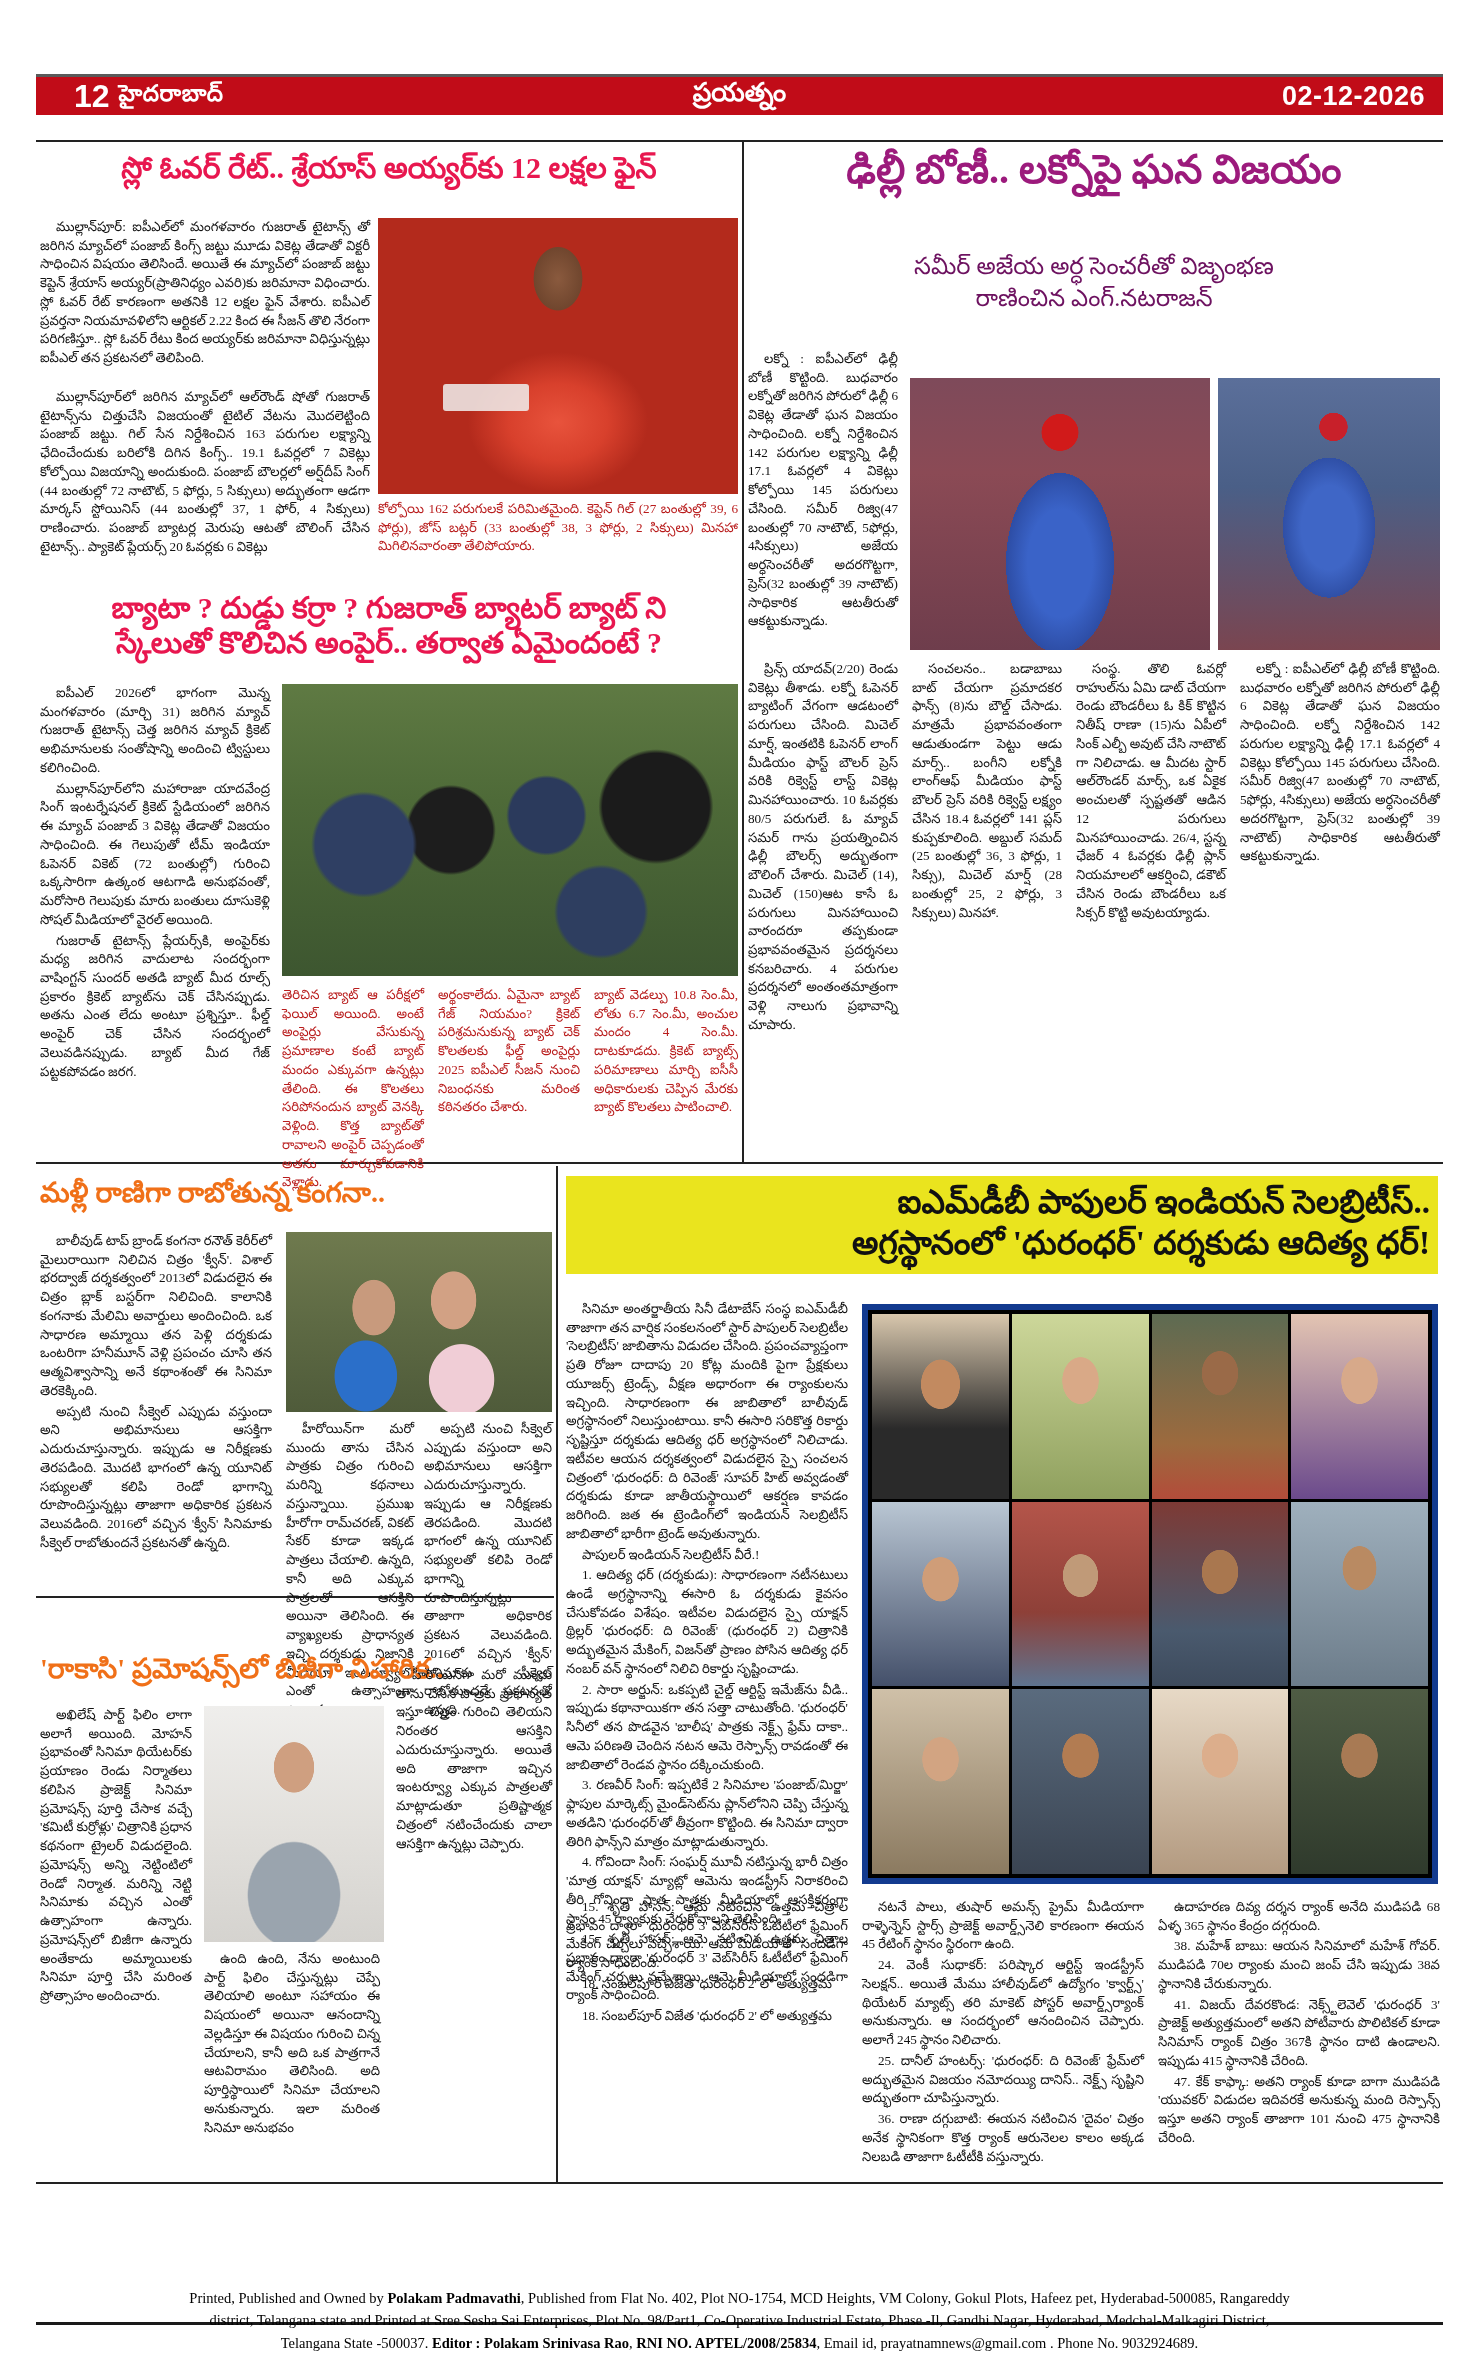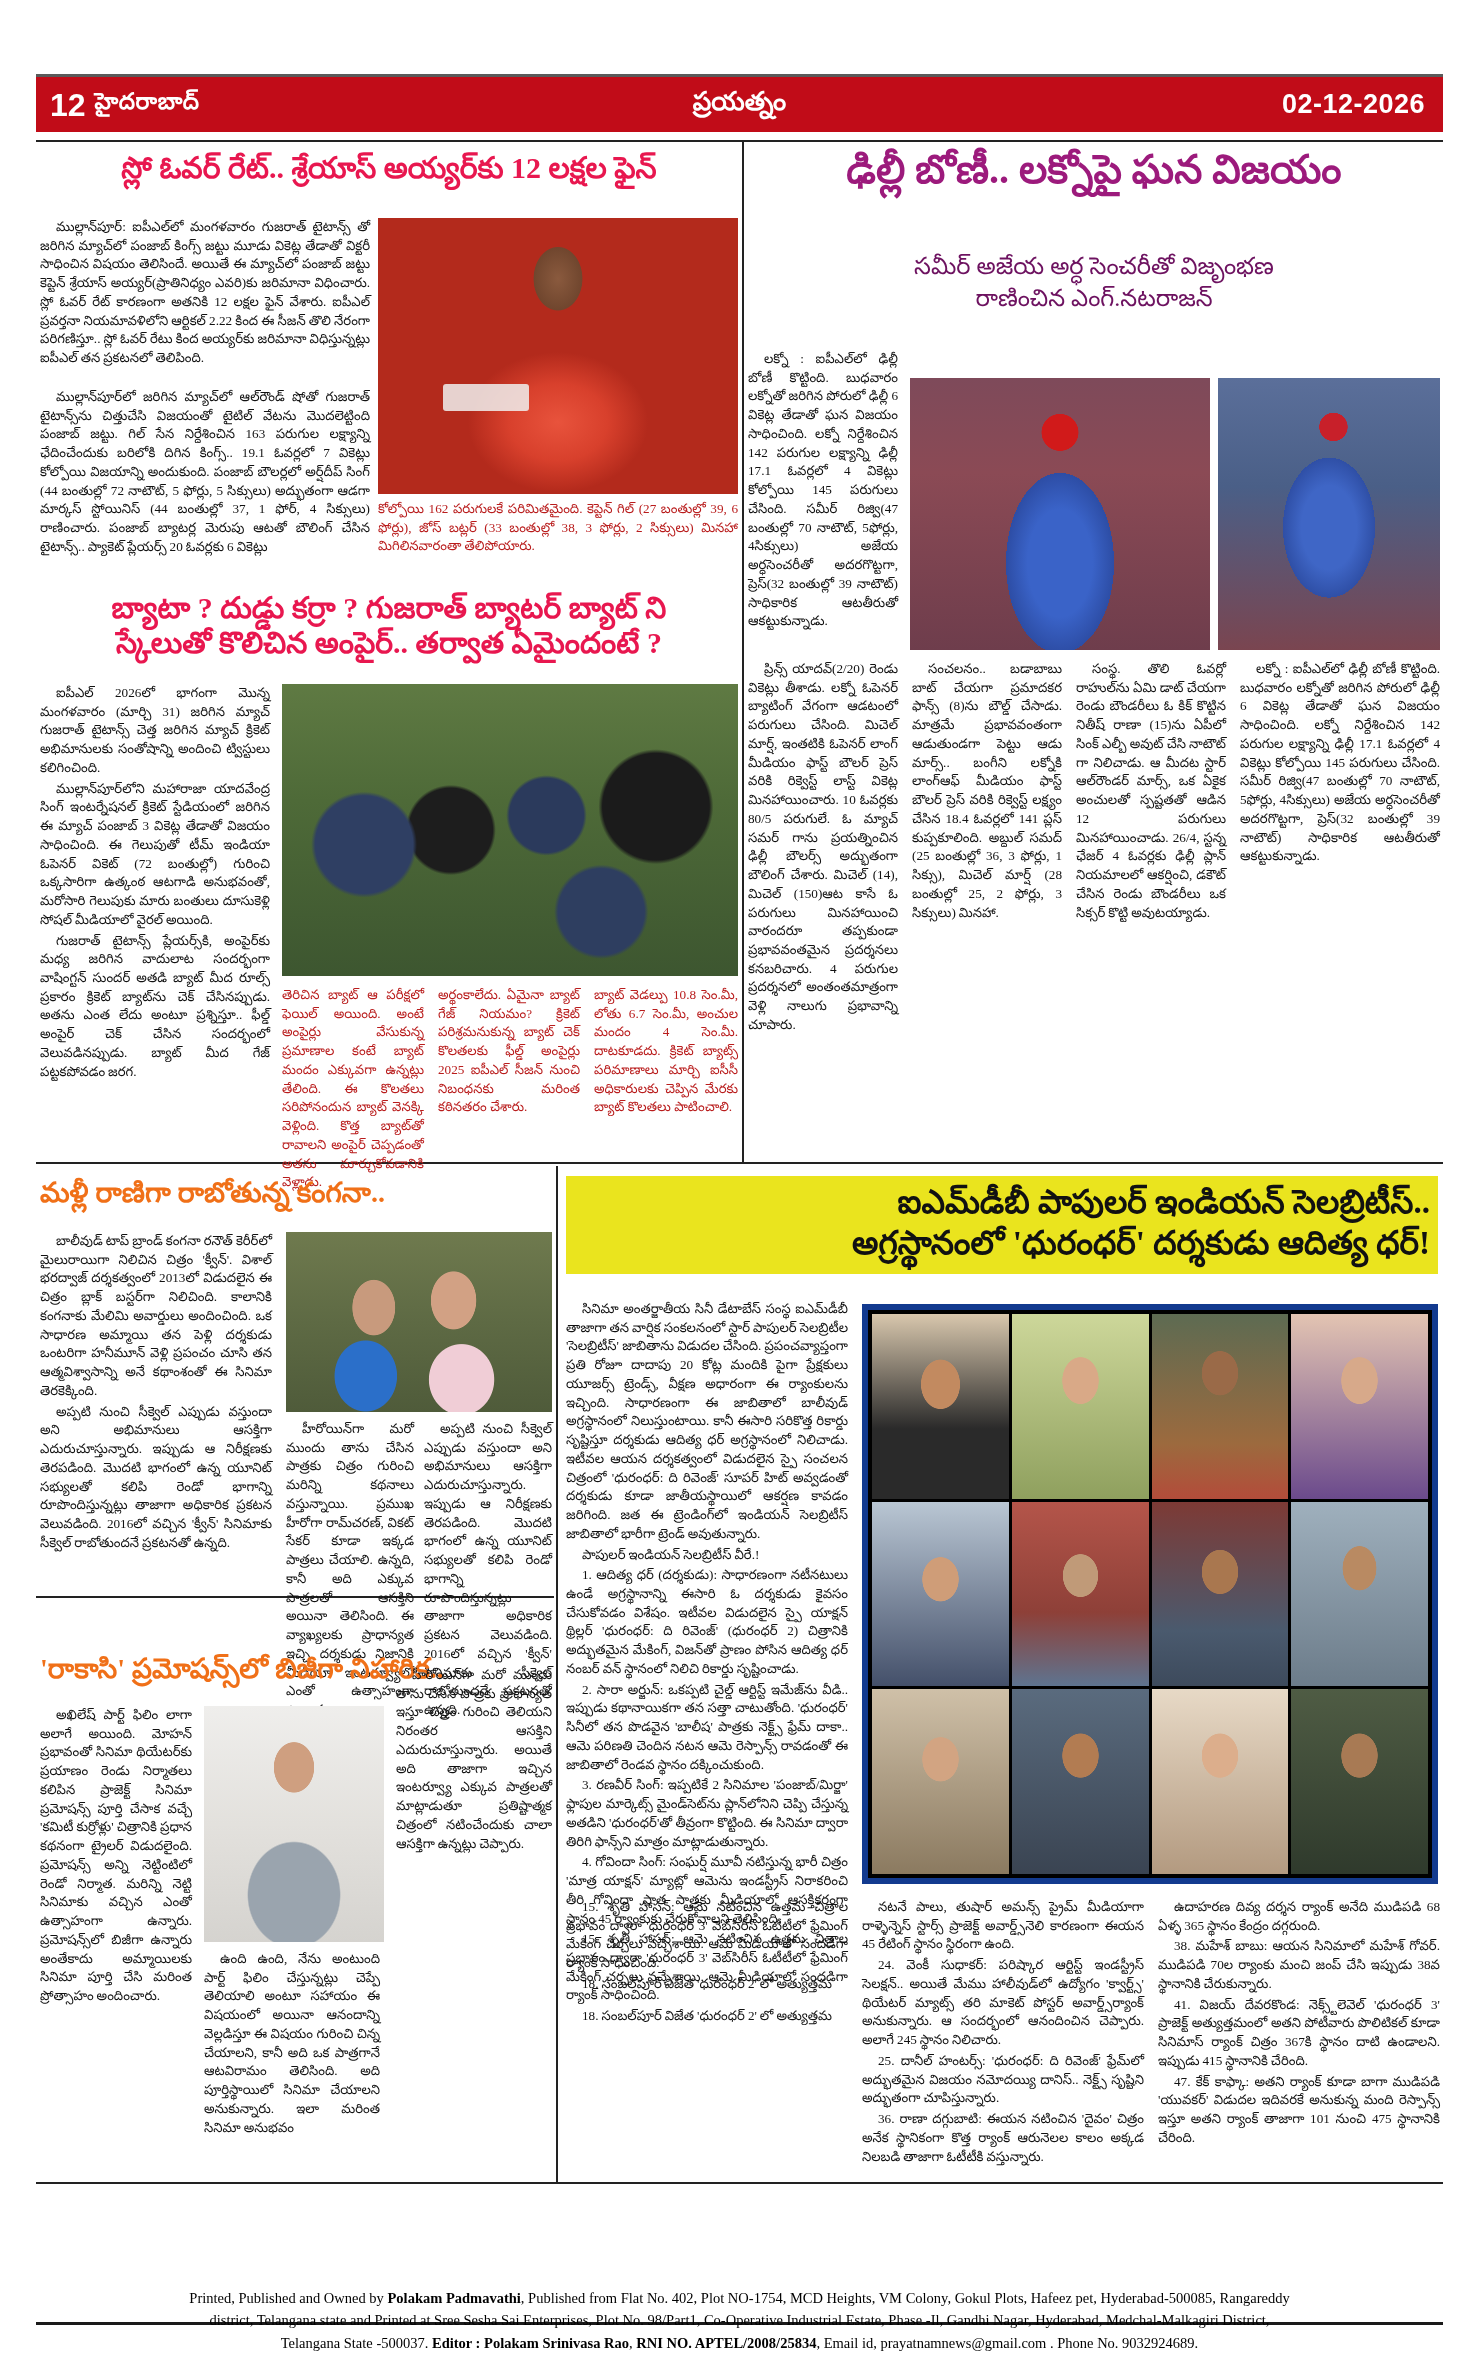--- a/index.html
+++ b/index.html
@@ -15,24 +15,25 @@
     width: 1479px;
     height: 2364px;
     background: #fff;
     padding: 0;
   }
 
   
   .masthead {
     position: absolute;
     left: 36px; top: 74px;
-    width: 1407px; height: 58px;
+    width: 1407px; height: 41px;
     background: #c10c18;
     display: flex; align-items: center;
     border-top: 3px solid #5a5a5a;
+    padding-left: 24px;
   }
   .mh-page-no {
     color: #fff; font-weight: bold;
     font-size: 32px; line-height: 1;
     padding-left: 14px;
     font-family: "Liberation Sans", sans-serif;
   }
   .mh-city {
     color: #fff; font-weight: bold;
     font-size: 23px; margin-left: 9px;

